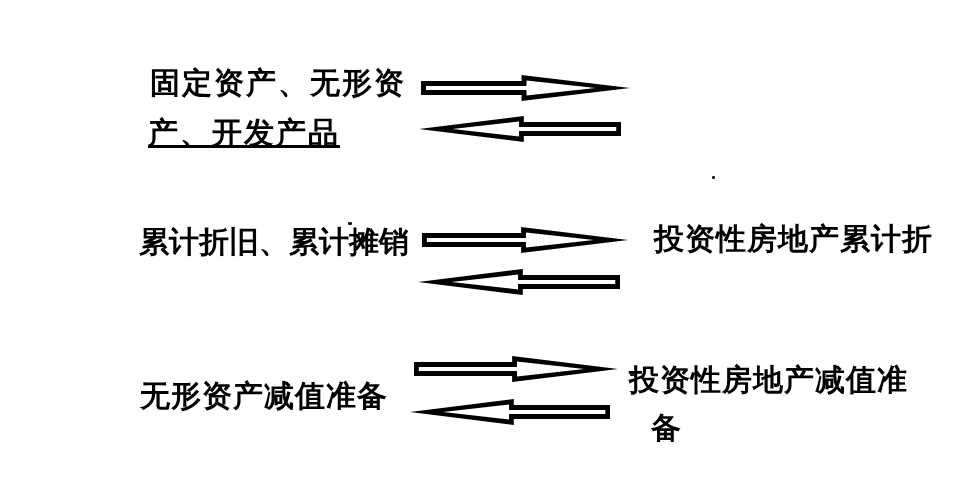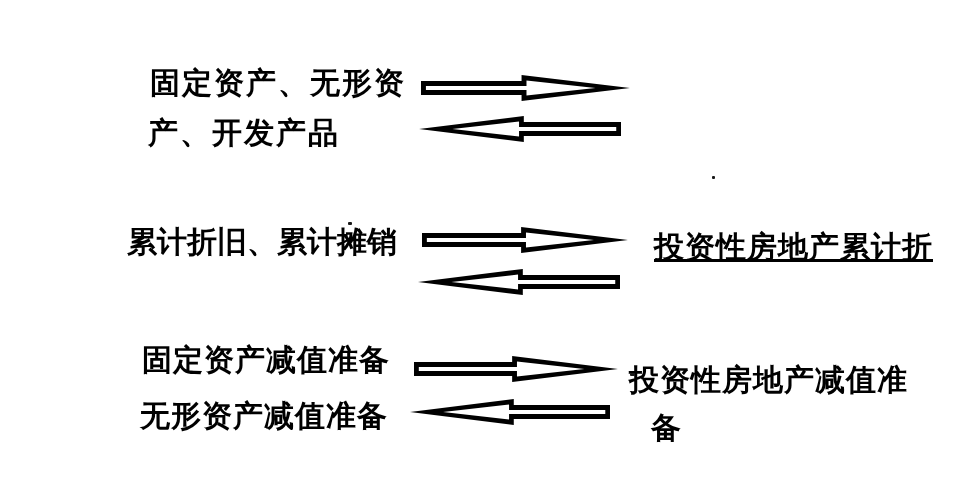--- a/index.html
+++ b/index.html
@@ -30,33 +30,33 @@
     height: 30px;
     display: block;
   }
   .mark {
     position: absolute;
     background: #1a1a1a;
     border-radius: 1px;
   }
   
   .r1-left-1  { left: 150px; top: 68px; }
-  .r1-left-2  { left: 148px; top: 118px; }
+  .r1-left-2  { left: 148px; top: 118px; text-decoration: underline; }
   .r1-arrow-f { left: 421px; top: 73px;  width: 209px; }
   .r1-arrow-b { left: 419px; top: 114px; width: 202px; }
   .r1-right-1 { left: 652px; top: 96px; }
   
-  .r2-left-1  { left: 127px; top: 227px; letter-spacing: 0px; }
+  .r2-left-1  { left: 139px; top: 227px; letter-spacing: 0px; }
   .r2-arrow-f { left: 422px; top: 225px; width: 206px; }
   .r2-arrow-b { left: 418px; top: 267px; width: 202px; }
-  .r2-right-1 { left: 654px; top: 232px; letter-spacing: 1px; text-decoration: underline; }
+  .r2-right-1 { left: 654px; top: 224px; letter-spacing: 1px; }
   .r2-right-2 { left: 654px; top: 277px; letter-spacing: 1px; }
   
   .r3-left-1  { left: 142px; top: 345px; letter-spacing: 1px; }
-  .r3-left-2  { left: 140px; top: 401px; letter-spacing: 1px; }
+  .r3-left-2  { left: 140px; top: 381px; letter-spacing: 1px; }
   .r3-arrow-f { left: 414px; top: 354px; width: 204px; }
   .r3-arrow-b { left: 410px; top: 397px; width: 200px; }
   .r3-right-1 { left: 629px; top: 365px; letter-spacing: 1px; }
   .r3-right-2 { left: 651px; top: 413px; letter-spacing: 1px; }
   
   .mark-1 { left: 712px; top: 176px; width: 3px; height: 3px; }
   .mark-2 { left: 348px; top: 222px; width: 4px; height: 3px; }
   .mark-3 { left: 630px; top: 373px; width: 5px; height: 3px; }
 </style>
 </head>
@@ -83,21 +83,20 @@
     <polygon points="0,8 102,8 102,2 212,15 102,28 102,22 0,22" fill="#000000"></polygon>
     <polygon points="5,13 107,13 107,7.5 177,15 107,22.5 107,17 5,17" fill="#ffffff"></polygon>
   </svg>
   <svg class="arrow r2-arrow-b" viewBox="0 0 212 30" preserveAspectRatio="none">
     <polygon points="212,8 110,8 110,2 0,15 110,28 110,22 212,22" fill="#000000"></polygon>
     <polygon points="207,13 105,13 105,7.5 35,15 105,22.5 105,17 207,17" fill="#ffffff"></polygon>
   </svg>
 
   <div class="t r2-right-1">投资性房地产累计折</div>
 
-  <div class="t r3-left-1">固定资产减值准备</div>
   <div class="t r3-left-2">无形资产减值准备</div>
 
   <svg class="arrow r3-arrow-f" viewBox="0 0 212 30" preserveAspectRatio="none">
     <polygon points="0,8 102,8 102,2 212,15 102,28 102,22 0,22" fill="#000000"></polygon>
     <polygon points="5,13 107,13 107,7.5 177,15 107,22.5 107,17 5,17" fill="#ffffff"></polygon>
   </svg>
   <svg class="arrow r3-arrow-b" viewBox="0 0 212 30" preserveAspectRatio="none">
     <polygon points="212,8 110,8 110,2 0,15 110,28 110,22 212,22" fill="#000000"></polygon>
     <polygon points="207,13 105,13 105,7.5 35,15 105,22.5 105,17 207,17" fill="#ffffff"></polygon>
   </svg>

